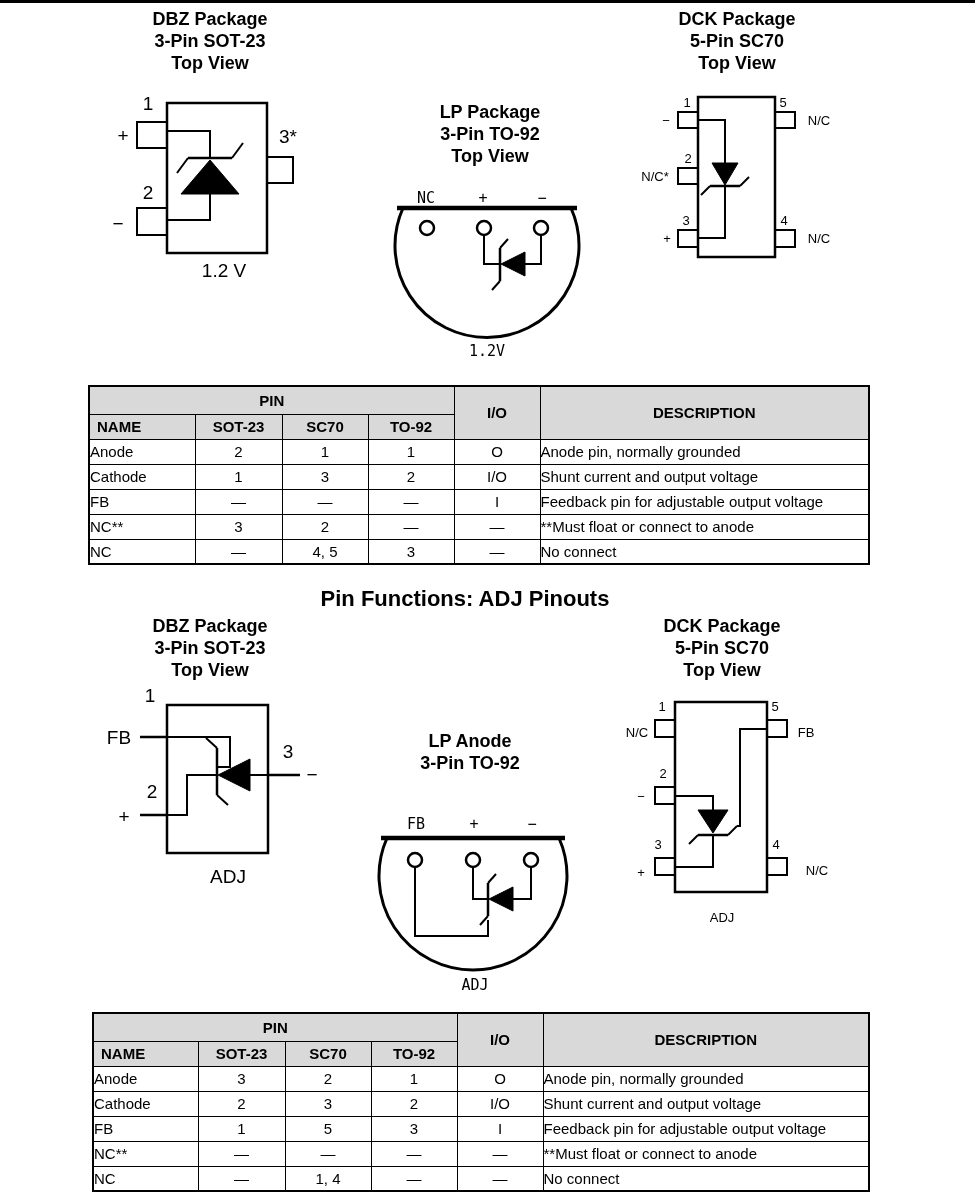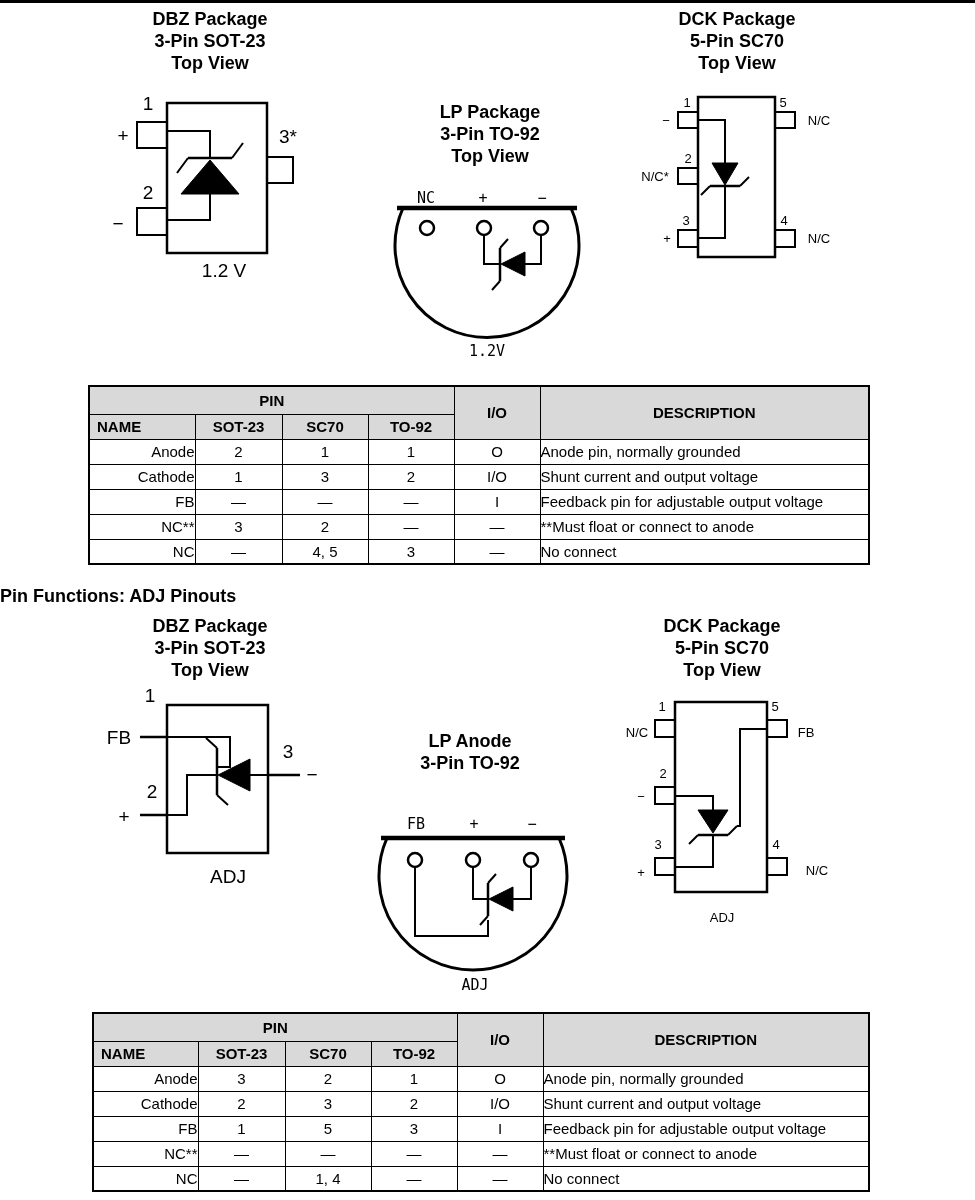--- a/index.html
+++ b/index.html
@@ -9,29 +9,29 @@
   .diagram{position:absolute}
   .titles{position:absolute;top:0;left:0;width:100%;text-align:center;
           font-weight:bold;font-size:18px;line-height:22px;white-space:nowrap}
   .lbl{position:absolute;transform:translate(-50%,-50%);font-size:19px;line-height:1;white-space:nowrap}
   .lbl.small{font-size:13px}
   .lbl.mono{font-family:"DejaVu Sans Mono",monospace;font-size:15px}
   .lbl.cap{font-size:19px}
   svg.art{position:absolute;left:0;top:0}
   svg.art path, svg.art rect, svg.art circle{fill:none;stroke:#000}
   svg.art polygon{fill:#000;stroke:#000}
-  .heading{position:absolute;left:0;top:586px;width:930px;
-           font-weight:bold;font-size:18px}
+  .heading{position:absolute;left:0;top:586px;width:930px;text-align:center;
+           font-weight:bold;font-size:22px}
   table.pintable{position:absolute;border-collapse:collapse;table-layout:fixed;background:#fff;
                  border:2px solid #000}
   table.pintable th, table.pintable td{border:1.5px solid #000;font-size:15px;padding:0;
                  overflow:hidden;white-space:nowrap}
   table.pintable th{background:#d9d9d9;font-weight:bold;text-align:center}
   table.pintable th.ln{text-align:left;padding-left:7px}
-  td.n{text-align:right;padding-left:7px}
+  td.n{text-align:left;padding-left:7px}
   td.c{text-align:center}
   td.d{text-align:left;padding-left:8px}
   tr.hr1{height:28px}
   tr.hr2{height:25px}
   tr.dr{height:25px}
 </style>
 </head>
 <body>
 
 <div class="topline"></div>

